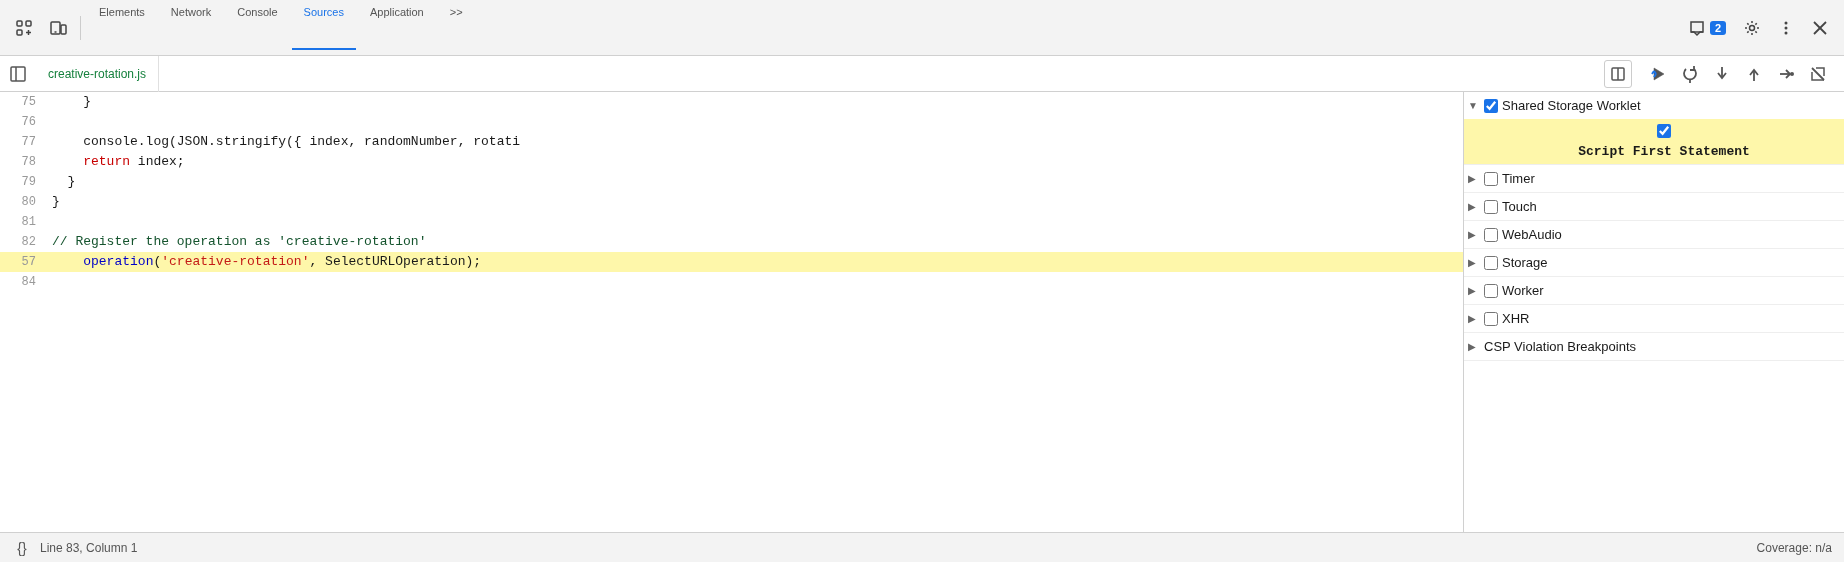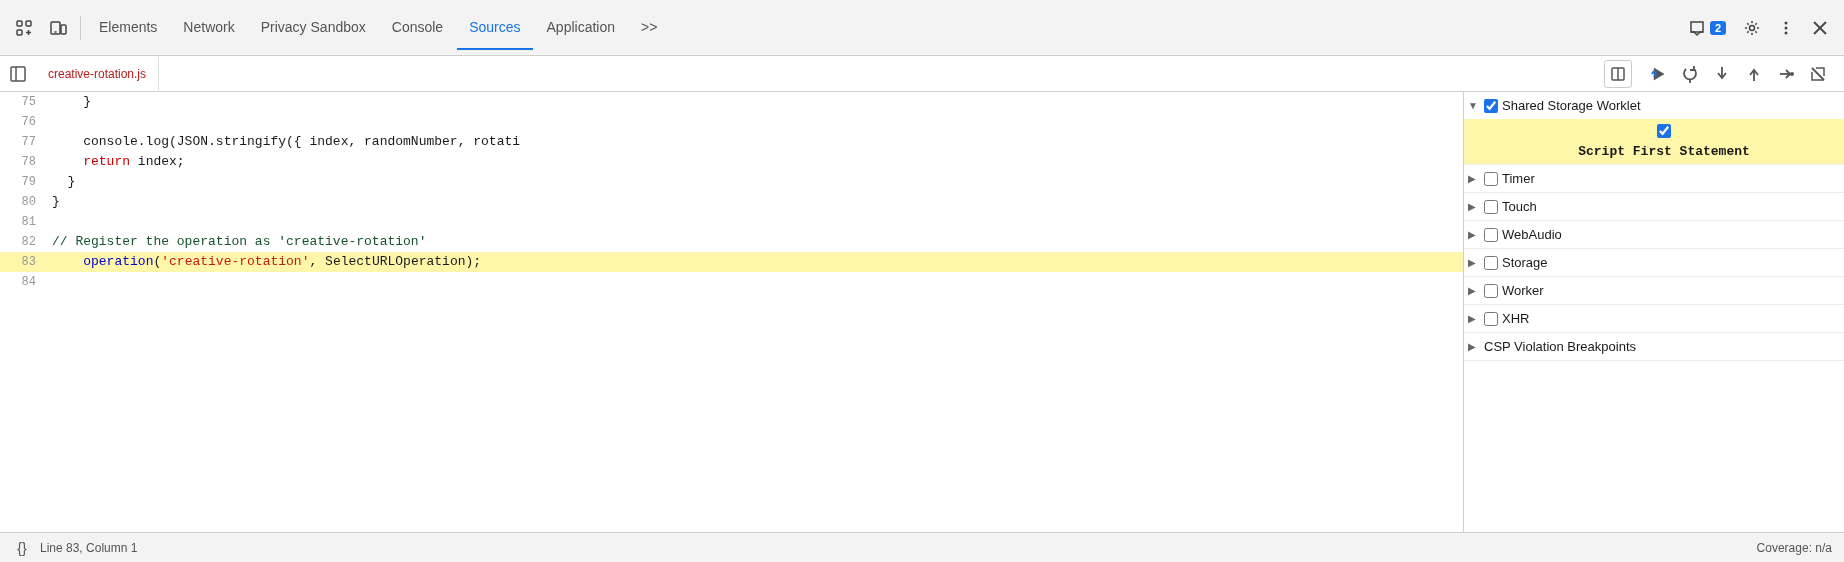--- a/index.html
+++ b/index.html
@@ -37,24 +37,24 @@
       flex-shrink: 0;
     }
     .toolbar-sep {
       width: 1px;
       height: 24px;
       background: #ccc;
       margin: 0 4px;
     }
     .tab-item {
       display: flex;
-      align-items: center;
+      align-items: flex-start;
       height: 44px;
       padding: 0 12px;
-      font-size: 14px;
+      font-size: 11px;
       color: #555;
       cursor: pointer;
       border-bottom: 2px solid transparent;
       white-space: nowrap;
       flex-shrink: 0;
     }
     .tab-item.active {
       color: #1a73e8;
       border-bottom: 2px solid #1a73e8;
     }
@@ -99,21 +99,21 @@
       cursor: pointer;
       color: #555;
       margin-right: 4px;
     }
     .file-tab {
       display: flex;
       align-items: center;
       height: 36px;
       padding: 0 12px;
       font-size: 12px;
-      color: #b91c1c;
+      color: #15803d;
       cursor: pointer;
       border-right: 1px solid #e0e0e0;
       white-space: nowrap;
       gap: 6px;
     }
     .file-tab.active {
       color: #1a73e8;
       border-bottom: 2px solid #1a73e8;
     }
     .file-tab .close-icon {
@@ -307,23 +307,20 @@
     </svg>
   </button>
 
   <div class="toolbar-sep"></div>
 
   <div class="tab-item">
     <span>Elements</span>
   </div>
   <div class="tab-item">
     <span>Network</span>
-  </div>
-  <div class="tab-item">
-    <span>Privacy Sandbox</span>
   </div>
   <div class="tab-item">
     <span>Console</span>
   </div>
   <div class="tab-item active">
     <span>Sources</span>
   </div>
   <div class="tab-item">
     <span>Application</span>
   </div>
@@ -458,21 +455,21 @@
       </div>
       <div class="code-line">
         <span class="line-num">81</span>
         <span class="line-content"> </span>
       </div>
       <div class="code-line">
         <span class="line-num">82</span>
         <span class="line-content"><span class="kw-comment">// Register the operation as 'creative-rotation'</span></span>
       </div>
       <div class="code-line highlighted">
-        <span class="line-num">83</span>
+        <span class="line-num">57</span>
         <span class="line-content">    <span class="kw-func">operation</span>(<span class="kw-string">'creative-rotation'</span>, SelectURLOperation);</span>
       </div>
       <div class="code-line">
         <span class="line-num">84</span>
         <span class="line-content"> </span>
       </div>
 
     </div>
   </div>
 

